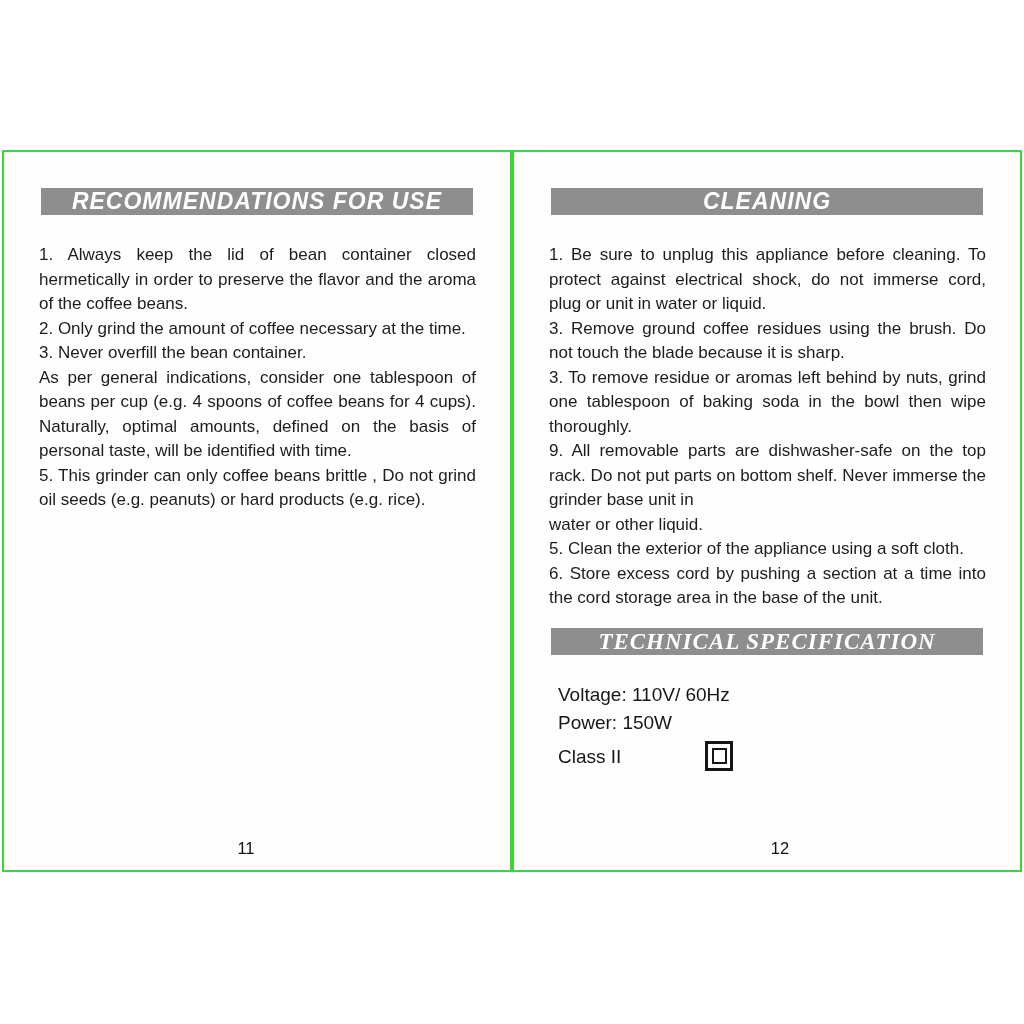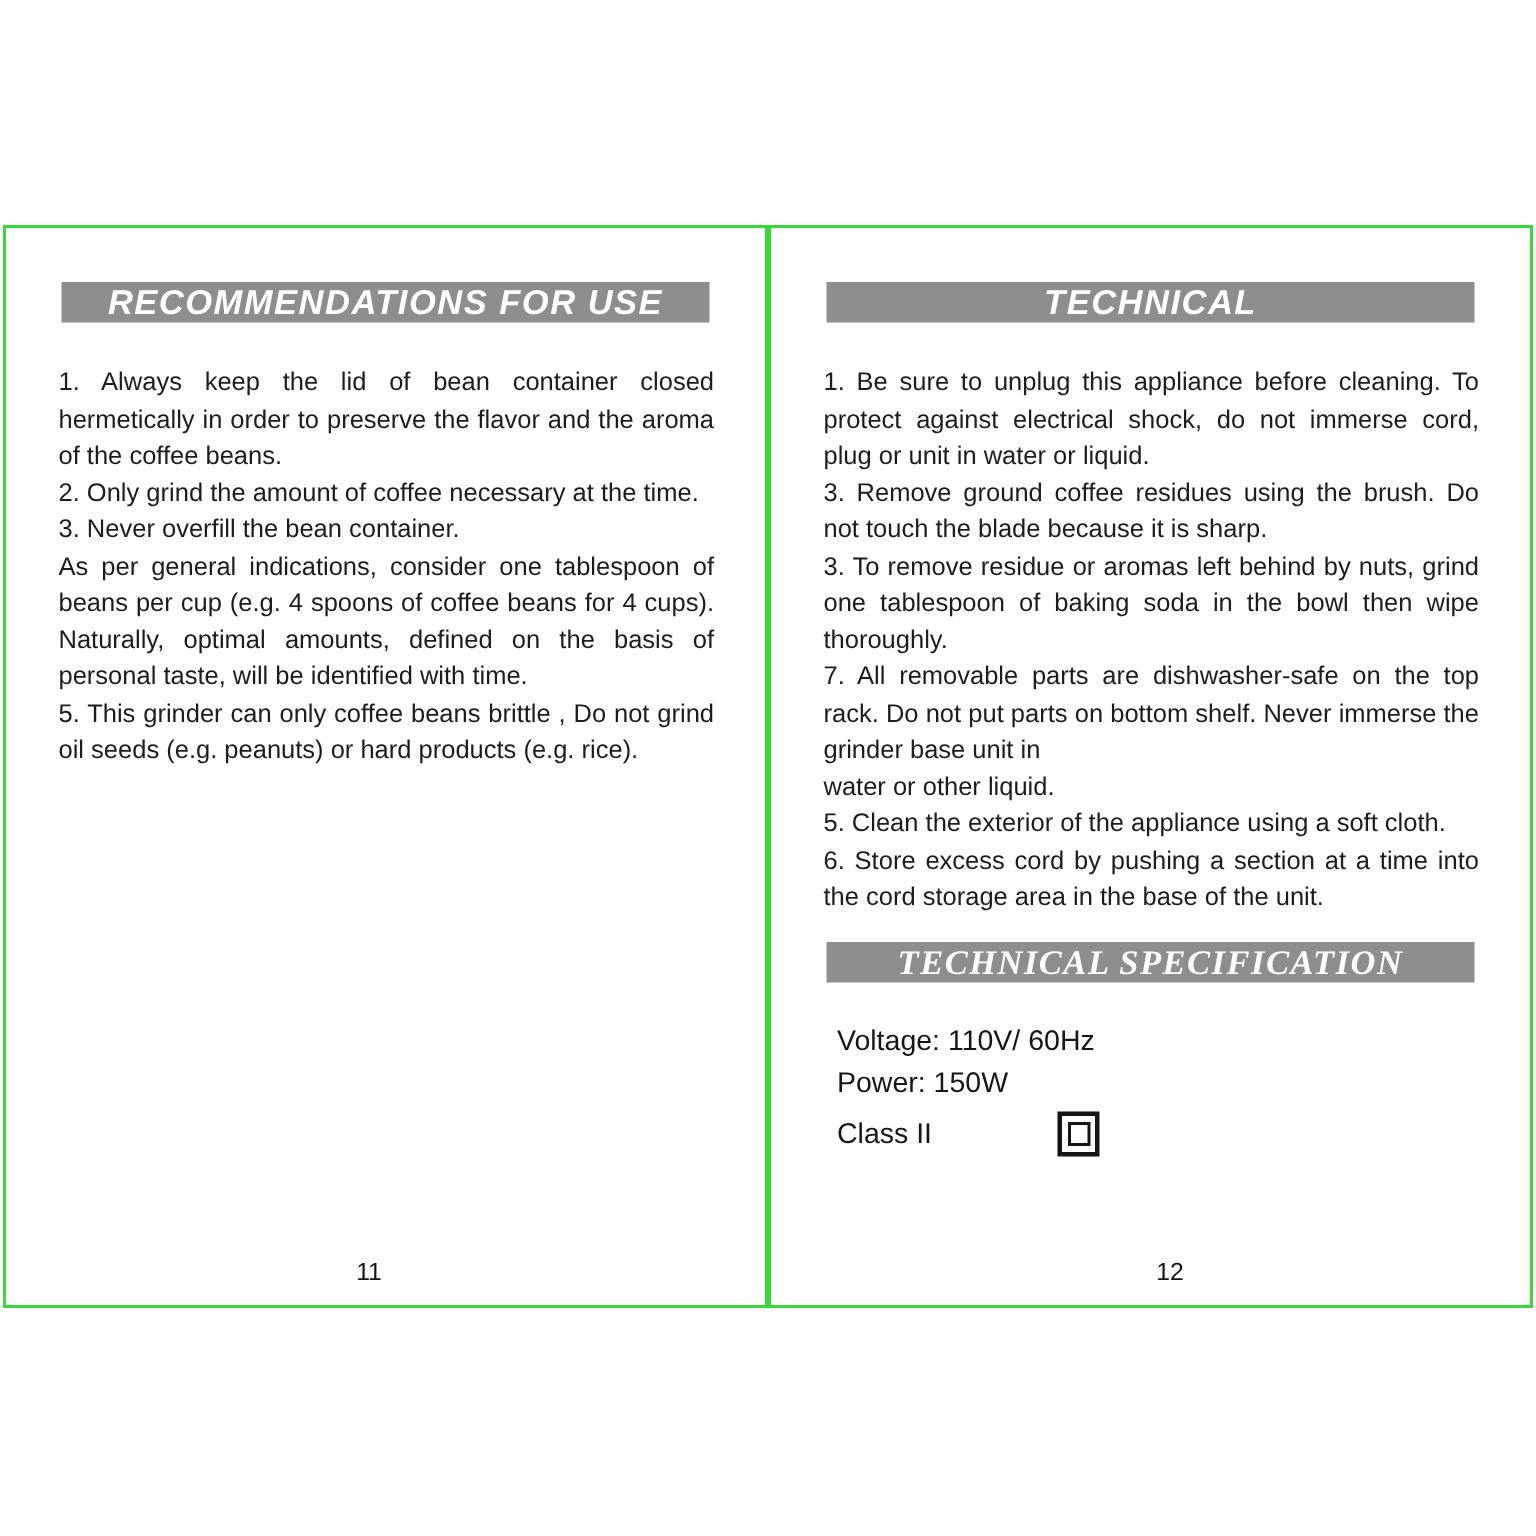--- a/index.html
+++ b/index.html
@@ -106,27 +106,27 @@
       <p>2. Only grind the amount of coffee necessary at the time.</p>
       <p>3. Never overfill the bean container.</p>
       <p>As per general indications, consider one tablespoon of beans per cup (e.g. 4 spoons of coffee beans for 4 cups). Naturally, optimal amounts, defined on the basis of personal taste, will be identified with time.</p>
       <p>5. This grinder can only coffee beans brittle , Do not grind oil seeds (e.g. peanuts) or hard products (e.g. rice).</p>
     </div>
     <div class="page-number pn-left">11</div>
   </div>
 
   <div class="page page-right">
     <div class="header-bar">
-      <span>TECHNICAL</span>
+      <span>CLEANING</span>
     </div>
     <div class="body-text">
       <p>1. Be sure to unplug this appliance before cleaning. To protect against electrical shock, do not immerse cord, plug or unit in water or liquid.</p>
       <p>3. Remove ground coffee residues using the brush. Do not touch the blade because it is sharp.</p>
       <p>3. To remove residue or aromas left behind by nuts, grind one tablespoon of baking soda in the bowl then wipe thoroughly.</p>
-      <p>7. All removable parts are dishwasher-safe on the top rack. Do not put parts on bottom shelf. Never immerse the grinder base unit in</p>
+      <p>9. All removable parts are dishwasher-safe on the top rack. Do not put parts on bottom shelf. Never immerse the grinder base unit in</p>
       <p>water or other liquid.</p>
       <p>5. Clean the exterior of the appliance using a soft cloth.</p>
       <p>6. Store excess cord by pushing a section at a time into the cord storage area in the base of the unit.</p>
     </div>
     <div class="header-bar spec-bar">
       <span>TECHNICAL SPECIFICATION</span>
     </div>
     <div class="spec-block">
       <div class="spec-line">Voltage: 110V/ 60Hz</div>
       <div class="spec-line">Power: 150W</div>

